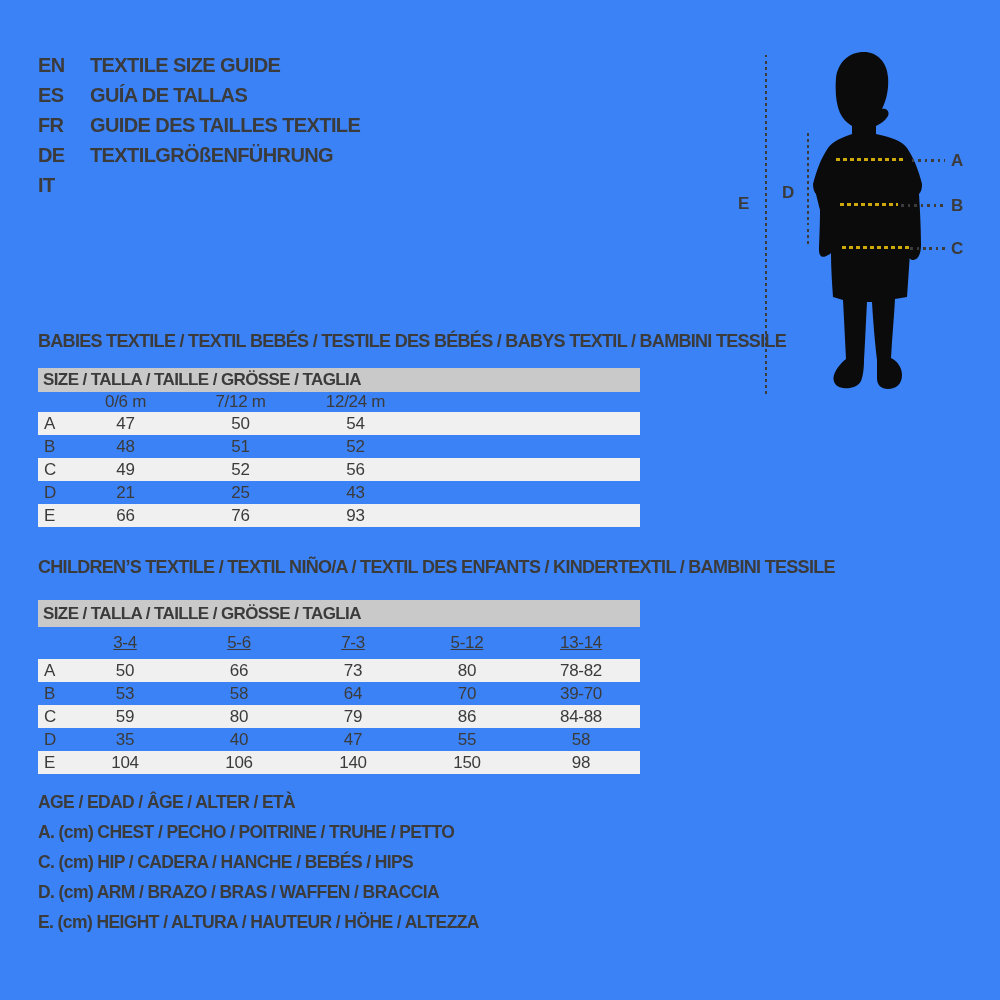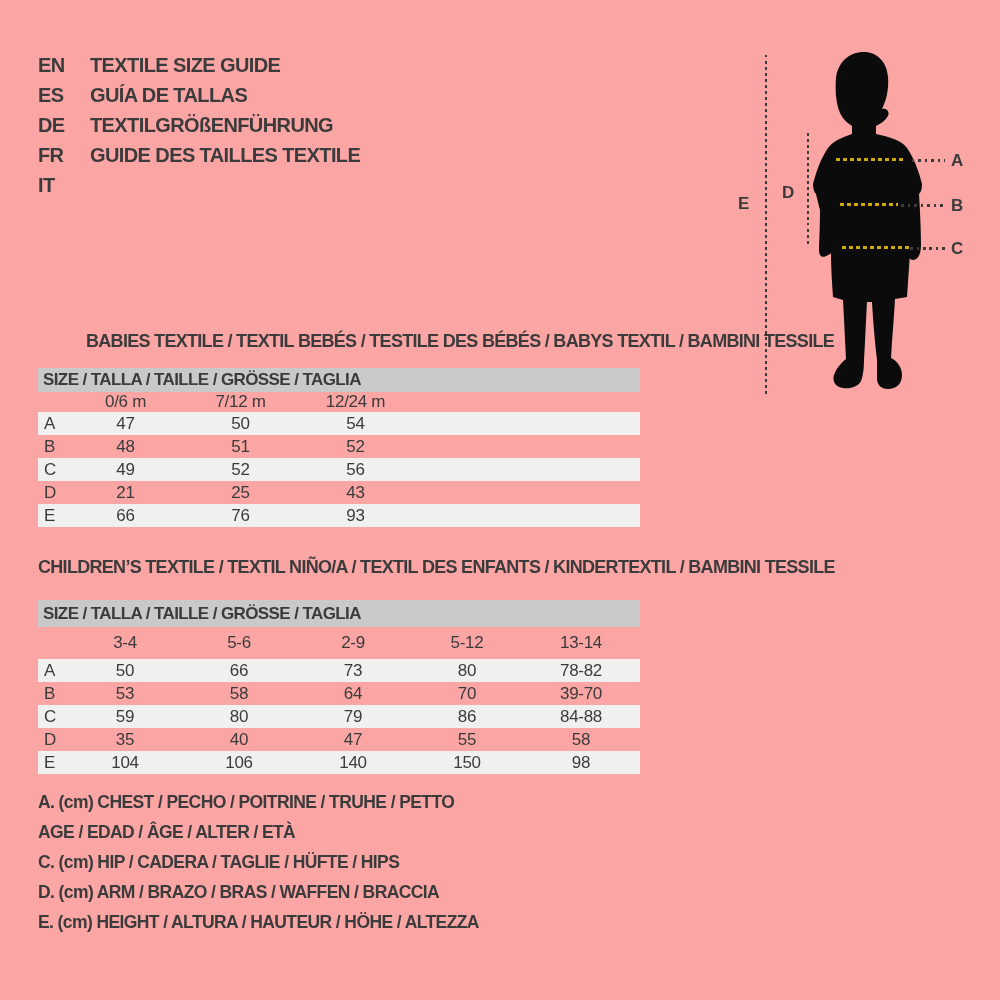--- a/index.html
+++ b/index.html
@@ -2,41 +2,41 @@
 <html><head>
 <meta charset="utf-8">
 <style>
   * { margin:0; padding:0; box-sizing:border-box; }
   html,body { background:#ffffff; }
   body {
     width:1000px; height:1000px;
     font-family:"Liberation Sans", sans-serif;
     color:#3b3b3b;
   }
-  .page { position:relative; width:1000px; height:1000px; overflow:hidden; background:#fca5a5; }
+  .page { position:relative; width:1000px; height:1000px; overflow:hidden; background:#3b82f6; }
   .abs { position:absolute; }
 
   
   .lang-block { left:38px; top:50px; width:560px; }
   .lang-row { display:flex; height:30px; align-items:center;
     font-size:20px; font-weight:700; letter-spacing:-0.6px; }
   .lang-code { width:52px; flex:0 0 52px; }
 
   
   .section-title { font-size:18px; font-weight:700; letter-spacing:-0.7px; white-space:nowrap; }
 
   
   .size-table { border-collapse:collapse; table-layout:fixed; width:602px;
     font-size:17px; letter-spacing:-0.3px; color:#3b3b3b; }
   .size-table td { overflow:hidden; white-space:nowrap; }
   .bar-row td { background:#c9c9ca; font-weight:700; font-size:17px; letter-spacing:-0.6px; padding-left:5px; }
   .babies-table .bar-row td { height:24px; }
   .children-table .bar-row td { height:27px; }
   .babies-table .age-row td { height:15px; }
-  .children-table .age-row td { height:32px; }
+  .children-table .age-row td { height:32px;text-decoration:underline; }
   .age-row td, .data-row td { text-align:center; }
   .data-row td { height:23px; }
   .data-row.alt { background:#f0f0f0; }
   td.rowlabel { text-align:left !important; padding-left:6px; }
 
   
   .legend-line { height:30px; display:flex; align-items:center;
     font-size:17.5px; font-weight:700; letter-spacing:-0.6px; white-space:nowrap; }
 
   
@@ -56,26 +56,26 @@
   <div class="abs lang-block">
     <div class="lang-row">
       <span class="lang-code">EN</span>
       <span>TEXTILE SIZE GUIDE</span>
     </div>
     <div class="lang-row">
       <span class="lang-code">ES</span>
       <span>GUÍA DE TALLAS</span>
     </div>
     <div class="lang-row">
+      <span class="lang-code">FR</span>
+      <span>GUIDE DES TAILLES TEXTILE</span>
+    </div>
+    <div class="lang-row">
       <span class="lang-code">DE</span>
       <span>TEXTILGRÖßENFÜHRUNG</span>
-    </div>
-    <div class="lang-row">
-      <span class="lang-code">FR</span>
-      <span>GUIDE DES TAILLES TEXTILE</span>
     </div>
     <div class="lang-row">
       <span class="lang-code">IT</span>
     </div>
   </div>
 
   <svg class="abs" style="left:795px; top:48px;" width="145" height="350" viewBox="0 0 145 350">
     <path fill="#0b0b0b" d="
       M69,4
       C82,4 92,14 93,29
@@ -132,21 +132,21 @@
   <div class="abs measure-label" style="left:951px; top:151px;">A</div>
 
   <div class="abs ydash" style="left:840px; top:203px; width:58px;"></div>
   <div class="abs bdots" style="left:901px; top:204px; width:44px;"></div>
   <div class="abs measure-label" style="left:951px; top:196px;">B</div>
 
   <div class="abs ydash" style="left:842px; top:246px; width:67px;"></div>
   <div class="abs bdots" style="left:910px; top:247px; width:35px;"></div>
   <div class="abs measure-label" style="left:951px; top:239px;">C</div>
 
-  <div class="abs section-title" style="left:38px; top:331px;margin-left:48px;">BABIES TEXTILE / TEXTIL BEBÉS / TESTILE DES BÉBÉS / BABYS TEXTIL / BAMBINI TESSILE</div>
+  <div class="abs section-title" style="left:38px; top:331px;">BABIES TEXTILE / TEXTIL BEBÉS / TESTILE DES BÉBÉS / BABYS TEXTIL / BAMBINI TESSILE</div>
 
   <table class="abs size-table babies-table" style="left:38px; top:368px;">
     <colgroup>
         <col style="width:30px">
         <col style="width:115px">
         <col style="width:115px">
         <col style="width:115px">
         <col style="width:227px">
       </colgroup>
     <tbody>
@@ -211,21 +211,21 @@
         <col style="width:2px">
       </colgroup>
     <tbody>
         <tr class="bar-row">
       <td colspan="7">SIZE / TALLA / TAILLE / GRÖSSE / TAGLIA</td>
     </tr>
     <tr class="age-row">
       <td></td>
       <td>3-4</td>
       <td>5-6</td>
-      <td>2-9</td>
+      <td>7-3</td>
       <td>5-12</td>
       <td>13-14</td>
       <td></td>
     </tr>
     <tr class="data-row alt">
       <td class="rowlabel">A</td>
       <td>50</td>
       <td>66</td>
       <td>73</td>
       <td>80</td>
@@ -265,20 +265,20 @@
       <td>106</td>
       <td>140</td>
       <td>150</td>
       <td>98</td>
       <td></td>
     </tr>
   </tbody>
     </table>
 
   <div class="abs" style="left:38px; top:787px;">
+    <div class="legend-line">AGE / EDAD / ÂGE / ALTER / ETÀ</div>
     <div class="legend-line">A. (cm) CHEST / PECHO / POITRINE / TRUHE / PETTO</div>
-    <div class="legend-line">AGE / EDAD / ÂGE / ALTER / ETÀ</div>
-    <div class="legend-line">C. (cm) HIP / CADERA / TAGLIE / HÜFTE / HIPS</div>
+    <div class="legend-line">C. (cm) HIP / CADERA / HANCHE / BEBÉS / HIPS</div>
     <div class="legend-line">D. (cm) ARM / BRAZO / BRAS / WAFFEN / BRACCIA</div>
     <div class="legend-line">E. (cm) HEIGHT / ALTURA / HAUTEUR / HÖHE / ALTEZZA</div>
   </div>
 
 </div>
 
 </body></html>

